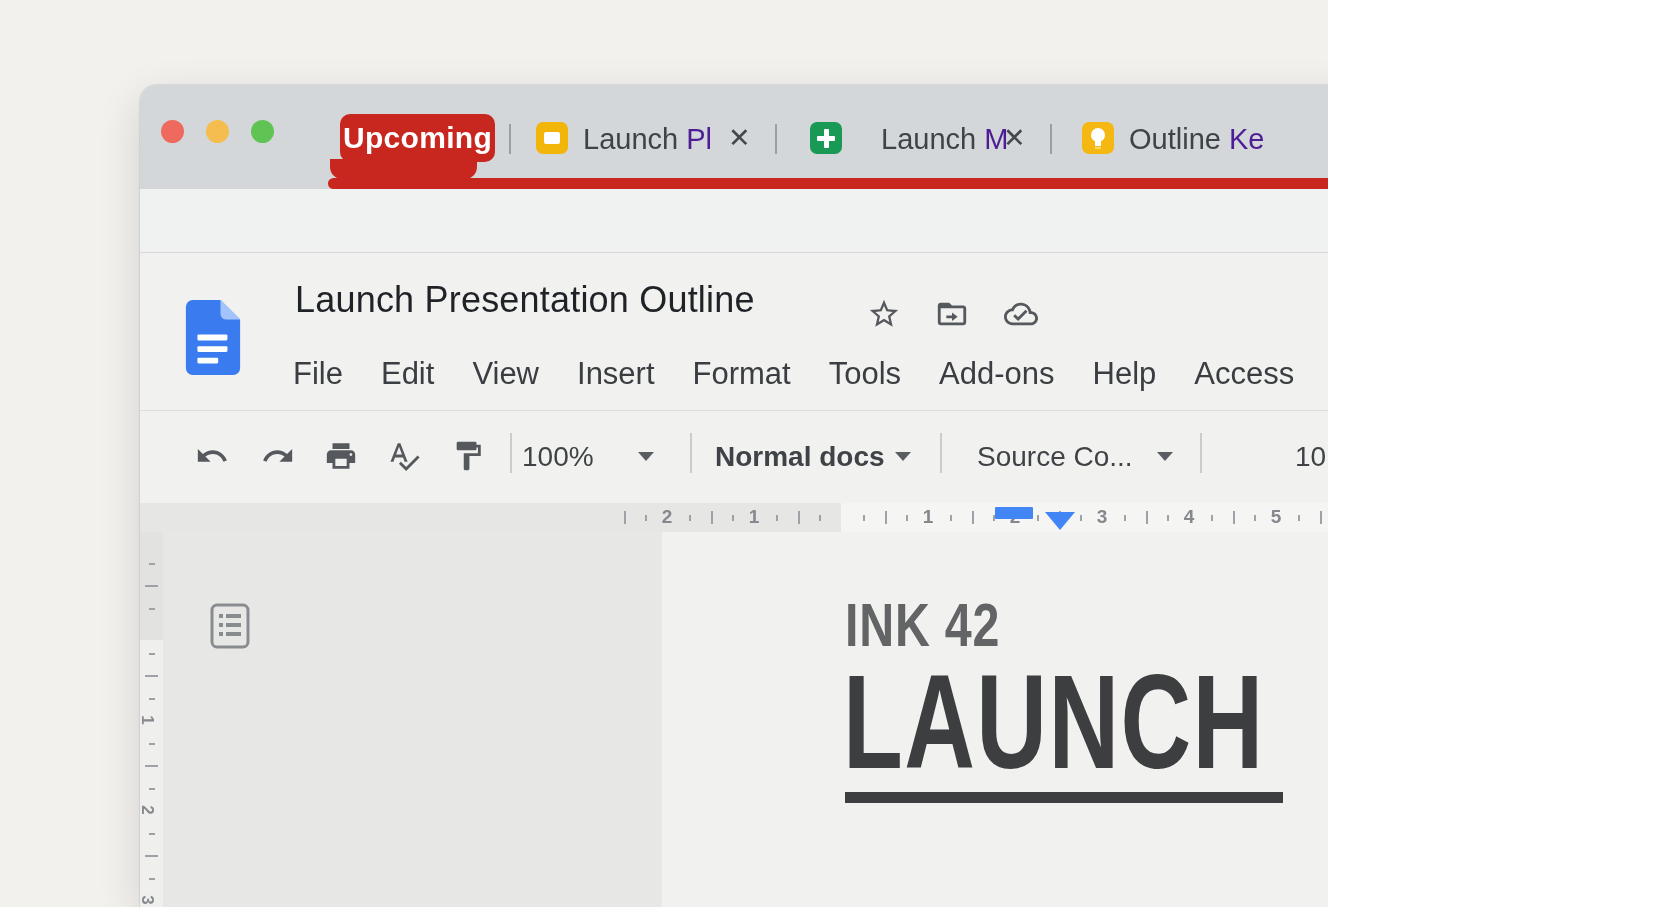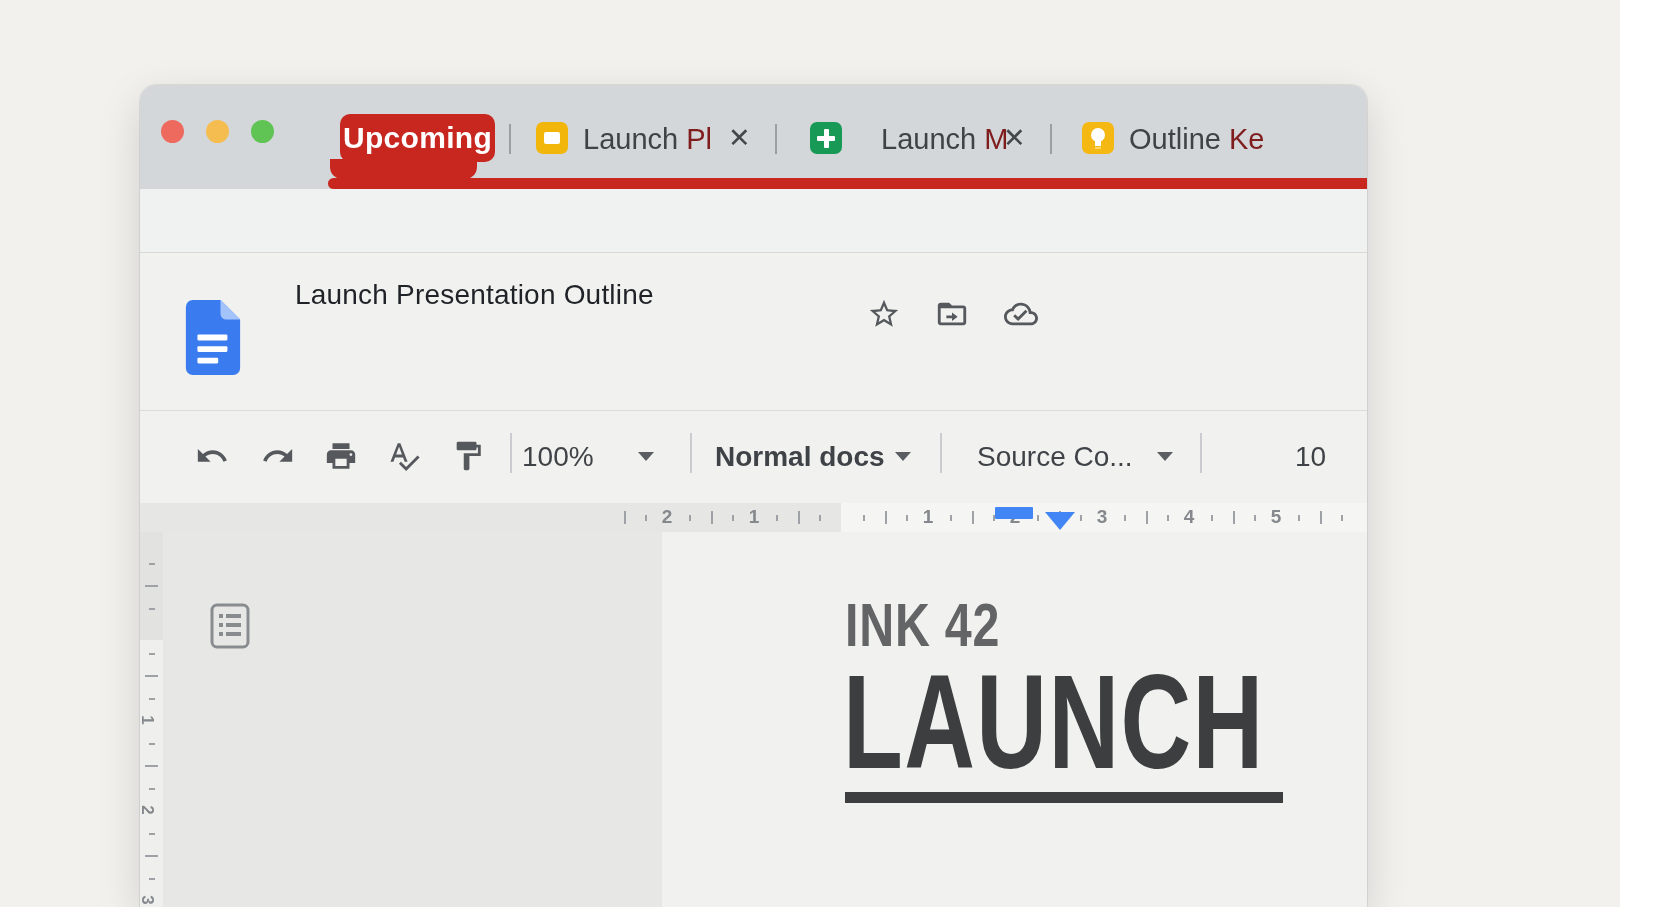--- a/index.html
+++ b/index.html
@@ -1,16 +1,16 @@
 <!DOCTYPE html>
 <html><head>
 <meta charset="utf-8">
 <style>
   html,body{margin:0;padding:0;}
-  .stage{position:relative;width:1620px;height:907px;background:#f2f1ee;overflow:hidden;
+  .stage{position:relative;width:1328px;height:907px;background:#f2f1ee;overflow:hidden;
          font-family:"Liberation Sans",sans-serif;}
   .window{position:absolute;left:140px;top:85px;width:1227px;height:822px;
           border-radius:16px 16px 0 0;overflow:hidden;background:#f1f1ef;
           box-shadow:0 0 0 1px rgba(0,0,0,0.07),0 14px 44px rgba(0,0,0,0.14);}
   
   .tabstrip{position:absolute;left:0;top:0;width:100%;height:104px;background:#d4d7d9;}
   .traffic{position:absolute;top:35px;width:23px;height:23px;border-radius:50%;}
   .t-close{left:21px;background:#ee6a5f;}
   .t-min{left:66px;background:#f5bd4f;}
   .t-max{left:111px;background:#5fc454;}
@@ -25,37 +25,37 @@
   .tab-icon{position:absolute;top:37px;width:32px;height:32px;border-radius:7px;}
   .icon-slides{background:#f2b50a;}
   .icon-slides::after{content:"";position:absolute;left:8px;top:10px;width:16px;height:12px;
                       background:#fff;border-radius:2px;}
   .icon-sheets{background:#189a56;}
   .icon-sheets::before{content:"";position:absolute;left:7px;top:14px;width:18px;height:5px;background:#fff;border-radius:1px;}
   .icon-sheets::after{content:"";position:absolute;left:14px;top:7px;width:5px;height:19px;background:#fff;border-radius:1px;}
   .icon-keep{background:#f5b812;}
   .tab-label{position:absolute;top:38px;height:32px;line-height:32px;font-size:29px;color:#3f4347;
              white-space:nowrap;overflow:hidden;}
-  .tab-label .fade{color:#7f1d1d;text-align:center;}
+  .tab-label .fade{color:#4c1d95;text-align:center;}
   .tab-close{position:absolute;top:36px;font-size:27px;color:#44484c;cursor:default;line-height:34px;}
   
   .navbar{position:absolute;left:0;top:104px;width:100%;height:63px;background:#f0f1f1;
           border-bottom:1px solid #d8d8d6;}
   .nav-icon{position:absolute;top:116px;width:36px;height:36px;}
   .urlbar{position:absolute;left:310px;top:107px;right:-24px;height:48px;background:#f0f1f1;
           border:3px solid #abc4f8;border-radius:28px;}
   .lock{position:absolute;left:342px;top:120px;width:26px;height:28px;}
   .urltext{position:absolute;left:388px;top:112px;width:762px;height:44px;line-height:44px;
            font-size:29px;white-space:nowrap;overflow:hidden;}
   .urltext .host{color:#26292d;}
   .urltext .path{color:#6d7175;}
   
   .docs-header{position:absolute;left:0;top:168px;width:100%;height:157px;background:#f1f1ef;}
   .docs-logo{position:absolute;left:43px;top:47px;width:60px;height:75px;}
-  .doc-title{position:absolute;left:155px;top:26px;font-size:28px;font-weight:500;color:#1f2227;
+  .doc-title{position:absolute;left:155px;top:26px;font-size:36px;font-weight:500;color:#1f2227;
              letter-spacing:.2px;white-space:nowrap;}
   .hdr-icon{position:absolute;top:44px;width:34px;height:34px;}
   .menu-row{position:absolute;left:153px;top:101px;width:1000px;height:40px;line-height:40px;
             white-space:nowrap;overflow:hidden;}
   .menu-item{display:inline-block;margin-right:38px;font-size:31px;color:#3a3d41;}
   
   .toolbar{position:absolute;left:0;top:325px;width:100%;height:93px;background:#f1f1ef;
            border-top:1px solid #dcddda;}
   .tb-icon{position:absolute;top:28px;width:34px;height:34px;}
   .tb-sep{position:absolute;top:22px;width:2px;height:40px;background:#c9cbce;}
@@ -161,20 +161,21 @@
       <svg class="hdr-icon" style="left:727px" viewBox="0 0 24 24">
         <path d="M22 9.24l-7.19-.62L12 2 9.19 8.63 2 9.24l5.46 4.73L5.82 21 12 17.27 18.18 21l-1.63-7.03L22 9.24zM12 15.4l-3.76 2.27 1-4.28-3.32-2.88 4.38-.38L12 6.1l1.71 4.04 4.38.38-3.32 2.88 1 4.28L12 15.4z" fill="#55585c"></path>
       </svg>
       <svg class="hdr-icon" style="left:795px" viewBox="0 0 24 24">
         <path d="M20 6h-8l-2-2H4c-1.1 0-2 .9-2 2v12c0 1.1.9 2 2 2h16c1.1 0 2-.9 2-2V8c0-1.1-.9-2-2-2zm0 12H4V8h16v10zm-8-1v-2H8v-2h4v-2l4 3-4 3z" fill="#55585c"></path>
       </svg>
       <svg class="hdr-icon" style="left:864px" viewBox="0 0 24 24">
         <path d="M19.35 10.04C18.67 6.59 15.64 4 12 4 9.11 4 6.6 5.64 5.35 8.04 2.34 8.36 0 10.91 0 14c0 3.31 2.69 6 6 6h13c2.76 0 5-2.24 5-5 0-2.64-2.05-4.78-4.65-4.96zM19 18H6c-2.21 0-4-1.79-4-4s1.79-4 4-4h.71C7.37 7.69 9.48 6 12 6c3.04 0 5.5 2.46 5.5 5.5v.5H19c1.66 0 3 1.34 3 3s-1.34 3-3 3zm-9-1l-3.5-3.5 1.41-1.41L10 14.17 15.18 9l1.41 1.41L10 17z" fill="#55585c"></path>
       </svg>
 
+      <div class="menu-row" id="menu-row"><span class="menu-item">File</span><span class="menu-item">Edit</span><span class="menu-item">View</span><span class="menu-item">Insert</span><span class="menu-item">Format</span><span class="menu-item">Tools</span><span class="menu-item">Add-ons</span><span class="menu-item">Help</span><span class="menu-item">Access</span></div>
     </div>
 
     <div class="toolbar">
       <svg class="tb-icon" style="left:55px" viewBox="0 0 24 24">
         <path d="M12.5 8c-2.65 0-5.05.99-6.9 2.6L2 7v9h9l-3.62-3.62c1.39-1.16 3.16-1.88 5.12-1.88 3.54 0 6.55 2.31 7.6 5.5l2.37-.78C21.08 11.03 17.15 8 12.5 8z" fill="#55585c"></path>
       </svg>
       <svg class="tb-icon" style="left:121px" viewBox="0 0 24 24">
         <path d="M18.4 10.6C16.55 8.99 14.15 8 11.5 8c-4.65 0-8.58 3.03-9.96 7.22L3.9 16c1.05-3.19 4.05-5.5 7.6-5.5 1.95 0 3.73.72 5.12 1.88L13 16h9V7l-3.6 3.6z" fill="#55585c"></path>
       </svg>
       <svg class="tb-icon" style="left:184px" viewBox="0 0 24 24">

